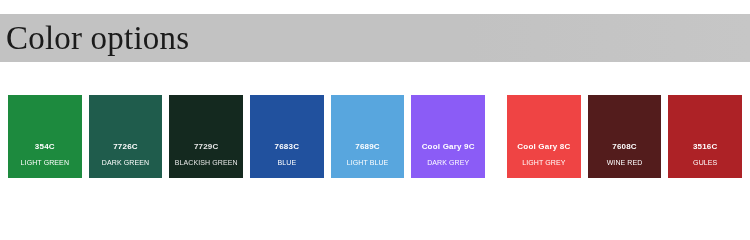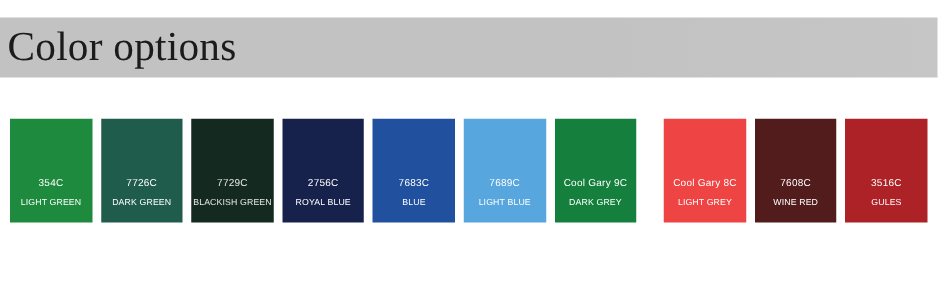--- a/index.html
+++ b/index.html
@@ -59,21 +59,21 @@
     position: relative;
     display: flex;
     flex-direction: column;
     align-items: center;
     justify-content: flex-end;
     padding-bottom: 10px;
     box-sizing: border-box;
   }
   .swatch-code {
     font-size: 8px;
-    font-weight: 400;
+    font-weight: 700;
     letter-spacing: 0.2px;
     line-height: 11px;
     text-align: right;
     white-space: nowrap;
   }
   .swatch-name {
     font-size: 7px;
     font-weight: 400;
     letter-spacing: 0.1px;
     line-height: 11px;
@@ -96,33 +96,29 @@
         <div class="swatch-name" style="color: rgb(255, 255, 255);">LIGHT GREEN</div>
       </div>
       <div class="swatch" style="background: rgb(31, 92, 76);">
         <div class="swatch-code" style="color: rgb(255, 255, 255);">7726C</div>
         <div class="swatch-name" style="color: rgb(255, 255, 255);">DARK GREEN</div>
       </div>
       <div class="swatch" style="background: rgb(20, 41, 31);">
         <div class="swatch-code" style="color: rgb(232, 232, 232);">7729C</div>
         <div class="swatch-name" style="color: rgb(232, 232, 232);">BLACKISH GREEN</div>
       </div>
-      <div class="swatch" style="background: rgb(22, 34, 76);">
-        <div class="swatch-code" style="color: rgb(255, 255, 255);">2756C</div>
-        <div class="swatch-name" style="color: rgb(255, 255, 255);">ROYAL BLUE</div>
-      </div>
       <div class="swatch" style="background: rgb(33, 81, 158);">
         <div class="swatch-code" style="color: rgb(255, 255, 255);">7683C</div>
         <div class="swatch-name" style="color: rgb(255, 255, 255);">BLUE</div>
       </div>
       <div class="swatch" style="background: rgb(88, 166, 222);">
         <div class="swatch-code" style="color: rgb(255, 255, 255);">7689C</div>
         <div class="swatch-name" style="color: rgb(255, 255, 255);">LIGHT BLUE</div>
       </div>
-      <div class="swatch" style="background: #15803d;">
+      <div class="swatch" style="background: #8b5cf6;">
         <div class="swatch-code" style="color: rgb(255, 255, 255);">Cool Gary 9C</div>
         <div class="swatch-name" style="color: rgb(255, 255, 255);">DARK GREY</div>
       </div>
       <div class="swatch" style="background: #ef4444; margin-left: 15px;">
         <div class="swatch-code" style="color: rgb(255, 255, 255);">Cool Gary 8C</div>
         <div class="swatch-name" style="color: rgb(255, 255, 255);">LIGHT GREY</div>
       </div>
       <div class="swatch" style="background: rgb(83, 28, 28);">
         <div class="swatch-code" style="color: rgb(255, 255, 255);">7608C</div>
         <div class="swatch-name" style="color: rgb(255, 255, 255);">WINE RED</div>

